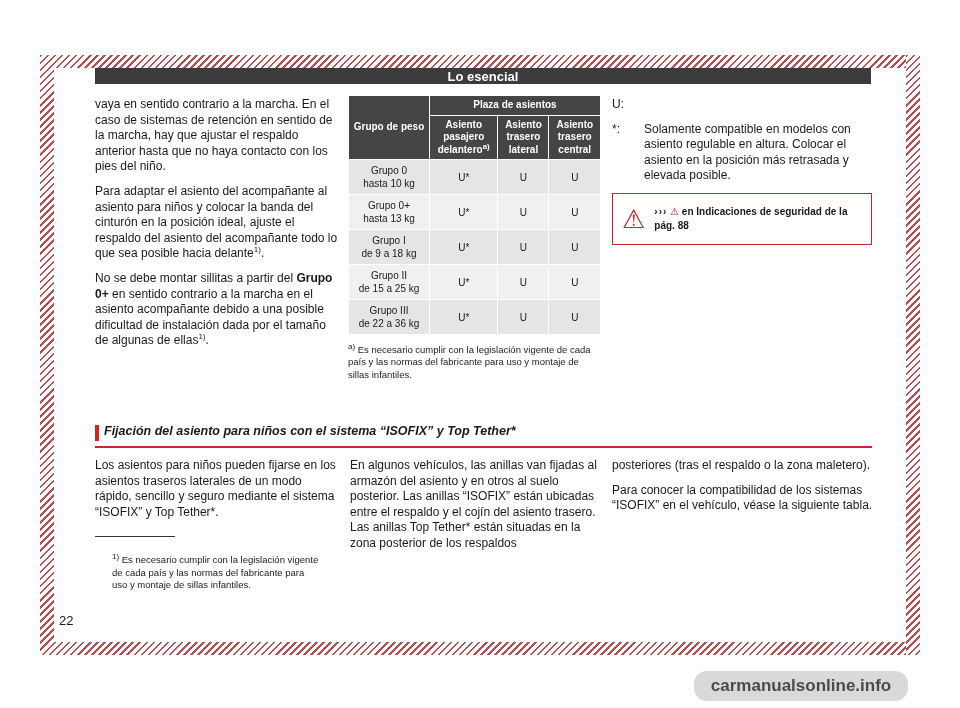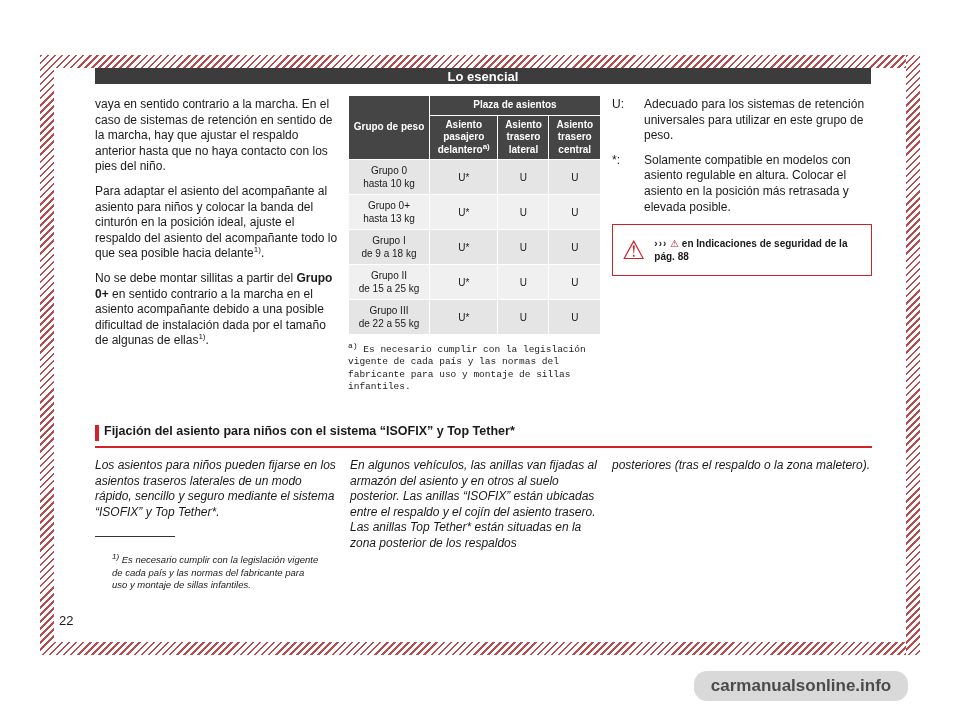--- a/index.html
+++ b/index.html
@@ -20,39 +20,39 @@
   sup{font-size:8px;vertical-align:super;line-height:0;}
 
   .table-wrap{position:absolute;left:348px;top:95px;width:253px;}
   table.seat{border-collapse:separate;border-spacing:1px;width:100%;}
   table.seat th{background:#454545;color:#fff;font-size:10px;font-weight:bold;text-align:center;
                 vertical-align:middle;padding:3px 2px;line-height:1.25;}
   table.seat th.corner{width:76px;}
   table.seat td{font-size:10px;text-align:center;vertical-align:middle;padding:4px 2px;line-height:1.3;}
   tr.r-a td{background:#e5e5e5;}
   tr.r-b td{background:#f0f0f0;}
-  .tfoot-note{margin-top:9px;font-size:9.5px;line-height:1.3;color:#222;font-family:Liberation Mono, monospace;}
+  .tfoot-note{margin-top:9px;font-size:9.5px;line-height:1.3;color:#222;}
 
   .right-col{position:absolute;left:612px;top:97px;width:260px;font-size:12px;line-height:1.3;}
   .legend-item{display:flex;margin-bottom:9px;}
   .lkey{width:32px;flex:0 0 32px;}
   .ltext{flex:1;}
   .bold-note{font-weight:bold;margin:10px 0 14px 0;}
   .warn-box{border:1px solid #c9252b;display:flex;align-items:center;gap:9px;padding:5px 9px;min-height:40px;}
   .warn-tri{font-size:26px;line-height:1;color:#c9252b;flex:0 0 auto;}
   .warn-text{font-size:10px;font-weight:bold;line-height:1.35;}
   .warn-text .mini{color:#c9252b;font-weight:normal;}
   .arrows{letter-spacing:1px;}
 
   .sec2-bar{position:absolute;left:95px;top:425px;width:4px;height:16px;background:#d2232a;}
-  .sec2-title{position:absolute;left:104px;top:424px;width:770px;font-size:12.5px;font-weight:bold;}
+  .sec2-title{position:absolute;left:104px;top:424px;width:770px;font-size:12.5px;font-weight:bold;font-style:italic;}
   .sec2-rule{position:absolute;left:95px;top:446px;width:777px;height:2px;background:#d2232a;}
 
   .cols3{position:absolute;left:95px;top:458px;width:779px;display:flex;}
-  .cols3 .c{font-size:12px;line-height:1.3;font-style:italic;}
+  .cols3 .c{font-size:12px;line-height:1.3;}
   .c1{width:243px;margin-right:12px;}
   .c2{width:250px;margin-right:12px;}
   .c3{width:262px;}
   .cols3 p{margin:0 0 9px 0;}
   .fn{margin-top:16px;}
   .fn-rule{width:80px;border-top:1px solid #333;margin-bottom:5px;}
   .fn p{font-size:9.5px;line-height:1.3;margin:17px;}
 
   .page-num{position:absolute;left:59px;top:613px;font-size:13px;}
   .watermark{position:absolute;left:694px;top:671px;width:214px;height:30px;background:#d9d9d9;
@@ -123,35 +123,34 @@
               <div>Grupo II</div>
               <div>de 15 a 25 kg</div>
             </td>
         <td>U*</td>
         <td>U</td>
         <td>U</td>
       </tr>
       <tr class="r-a">
         <td>
               <div>Grupo III</div>
-              <div>de 22 a 55 kg</div>
+              <div>de 22 a 36 kg</div>
             </td>
         <td>U*</td>
         <td>U</td>
         <td>U</td>
       </tr>
     </tbody>
       </table>
     <div class="tfoot-note"><sup>a)</sup> <span>Es necesario cumplir con la legislación vigente de cada país y las normas del fabricante para uso y montaje de sillas infantiles.</span></div>
   </div>
 
   <div class="right-col">
     <div class="legend-item">
       <span class="lkey">U:</span>
-      <span class="ltext">Adecuado para los sistemas de retención universales para utilizar en este grupo de peso.</span>
     </div>
     <div class="legend-item">
       <span class="lkey">*:</span>
       <span class="ltext">Solamente compatible en modelos con asiento regulable en altura. Colocar el asiento en la posición más retrasada y elevada posible.</span>
     </div>
     <div class="warn-box">
       <span class="warn-tri">⚠</span>
       <span class="warn-text"><b class="arrows">›››</b> <span class="mini">⚠</span> <span>en Indicaciones de seguridad de la pág. 88</span></span>
     </div>
   </div>
@@ -166,19 +165,20 @@
       <div class="fn">
         <div class="fn-rule"></div>
         <p><sup>1)</sup> <span>Es necesario cumplir con la legislación vigente de cada país y las normas del fabricante para uso y montaje de sillas infantiles.</span></p>
       </div>
     </div>
     <div class="c c2">
       <p>En algunos vehículos, las anillas van fijadas al armazón del asiento y en otros al suelo posterior. Las anillas “ISOFIX” están ubicadas entre el respaldo y el cojín del asiento trasero. Las anillas Top Tether* están situadas en la zona posterior de los respaldos</p>
     </div>
     <div class="c c3">
       <p>posteriores (tras el respaldo o la zona maletero).</p>
+      <p>Para conocer la compatibilidad de los sistemas “ISOFIX” en el vehículo, véase la siguiente tabla.</p>
     </div>
   </div>
 
   <div class="page-num">22</div>
   <div class="watermark">carmanualsonline.info</div>
 
 </div>
 
 </body></html>

